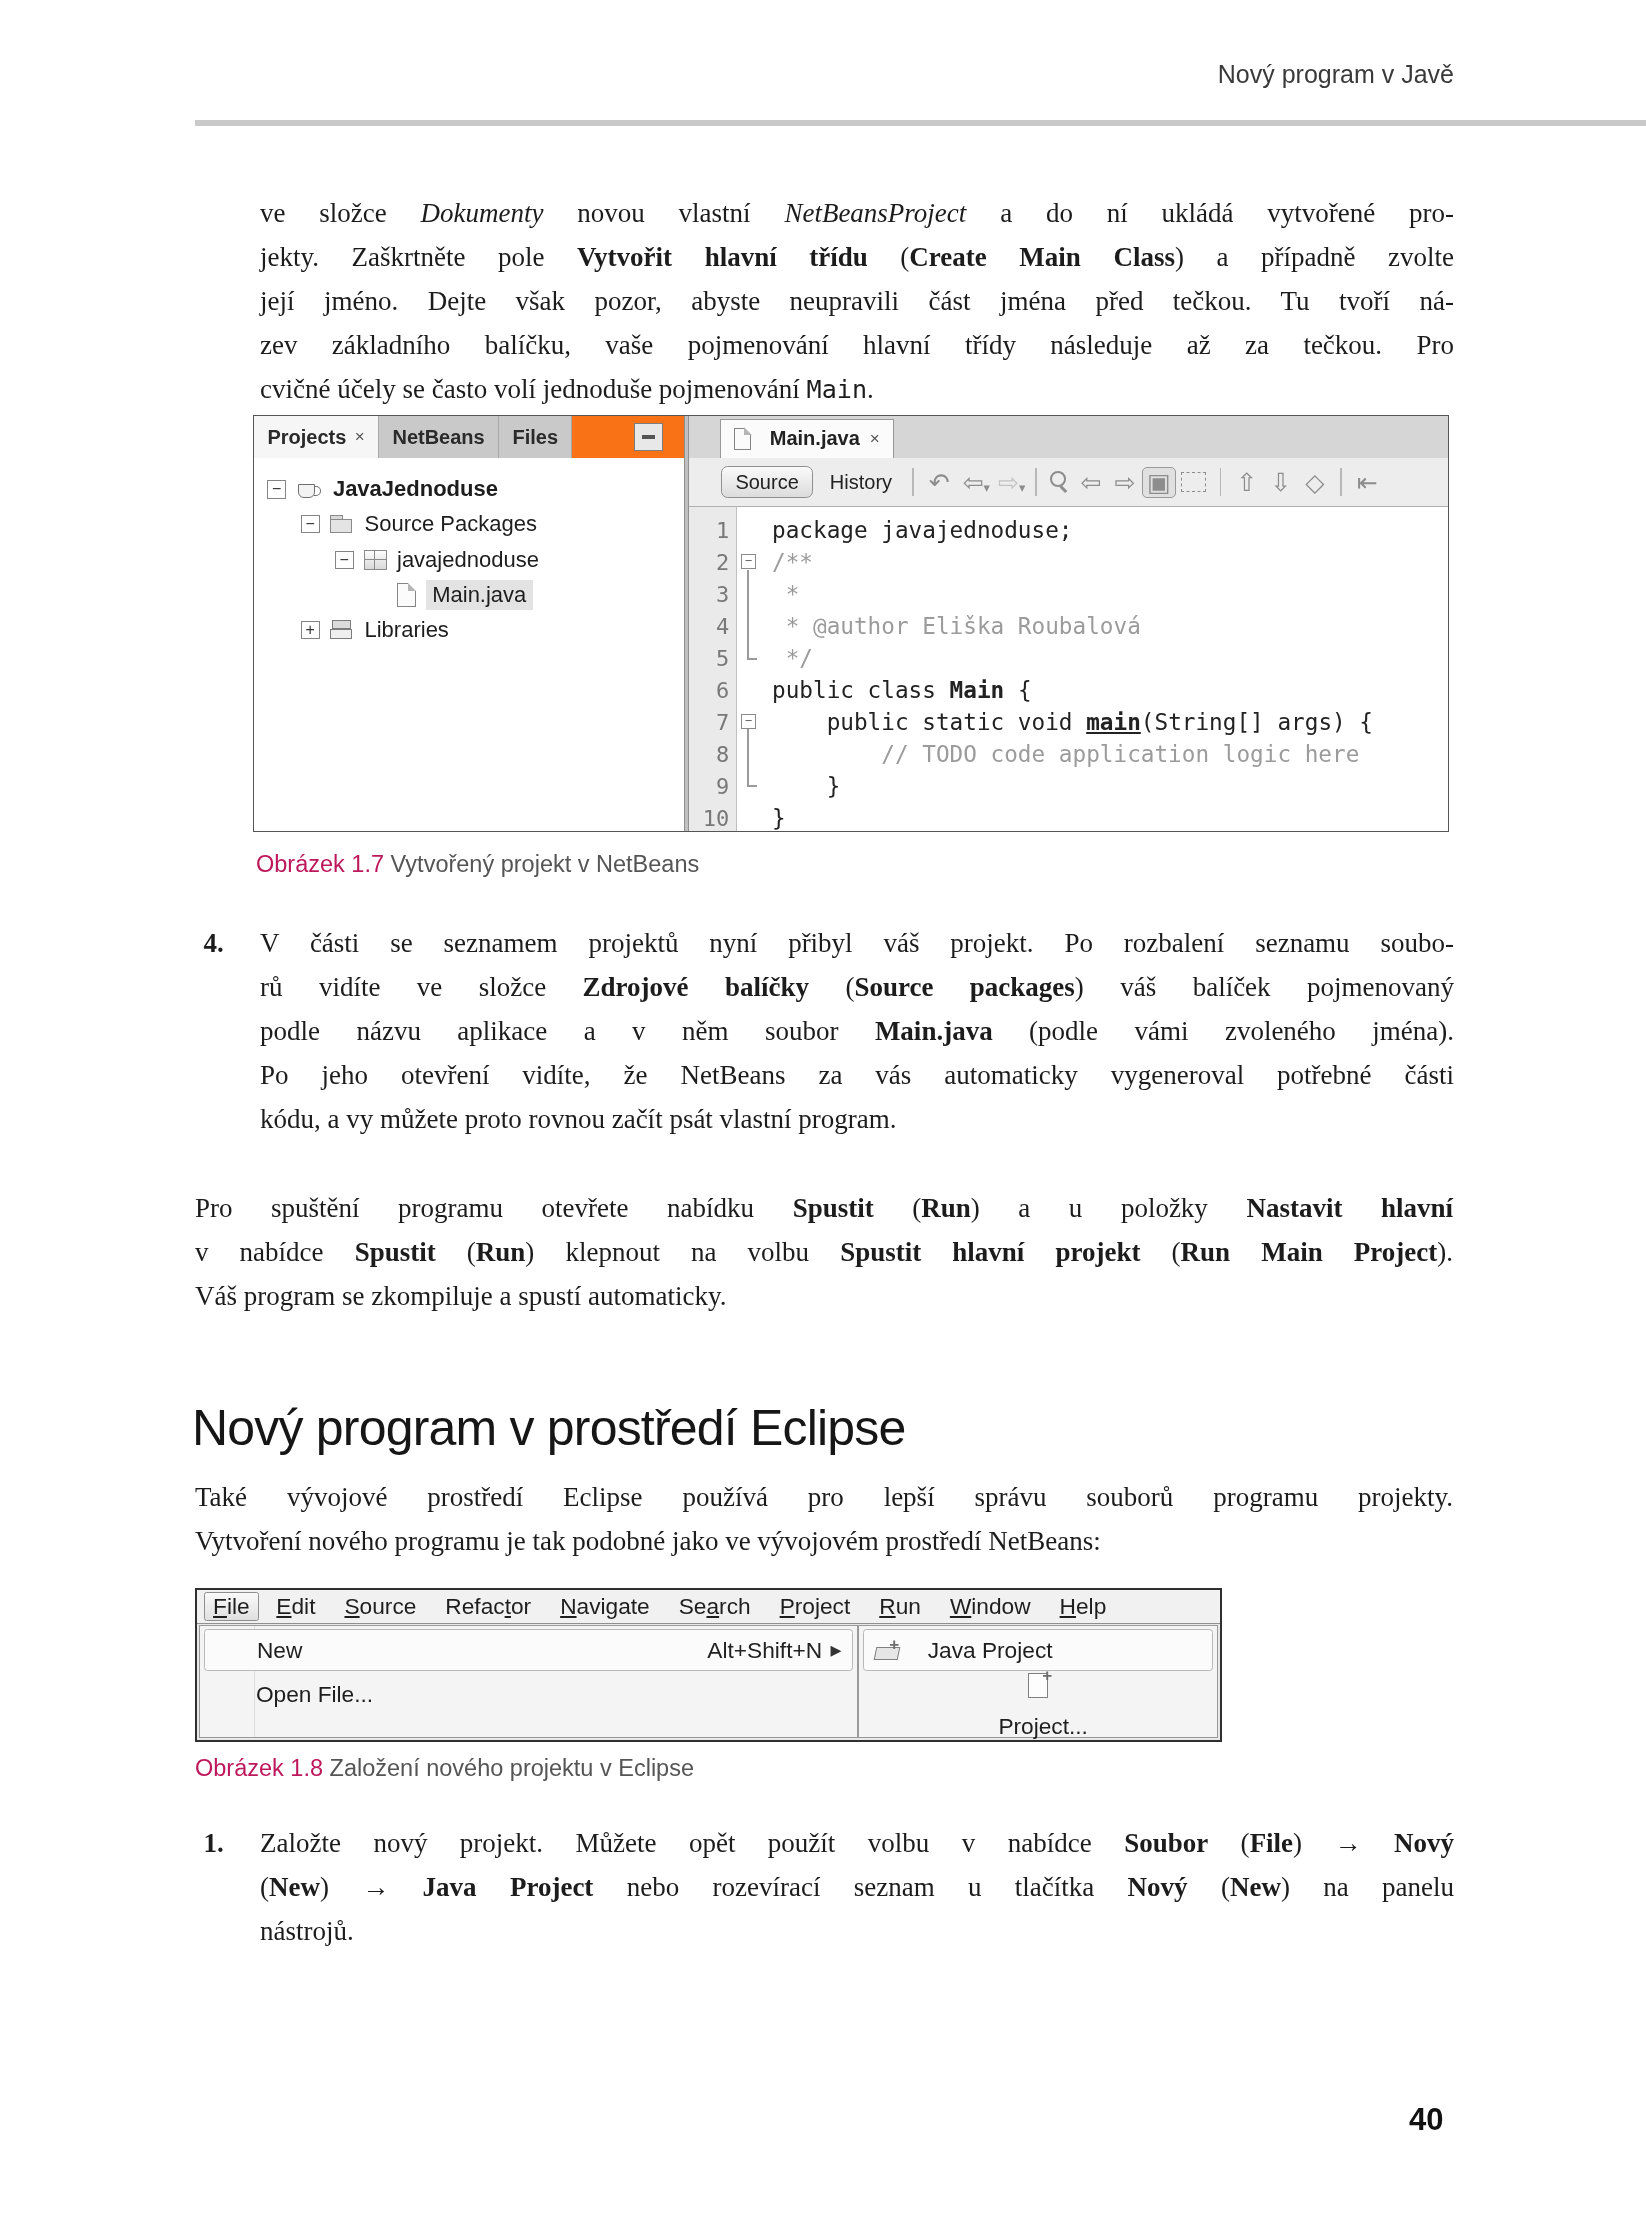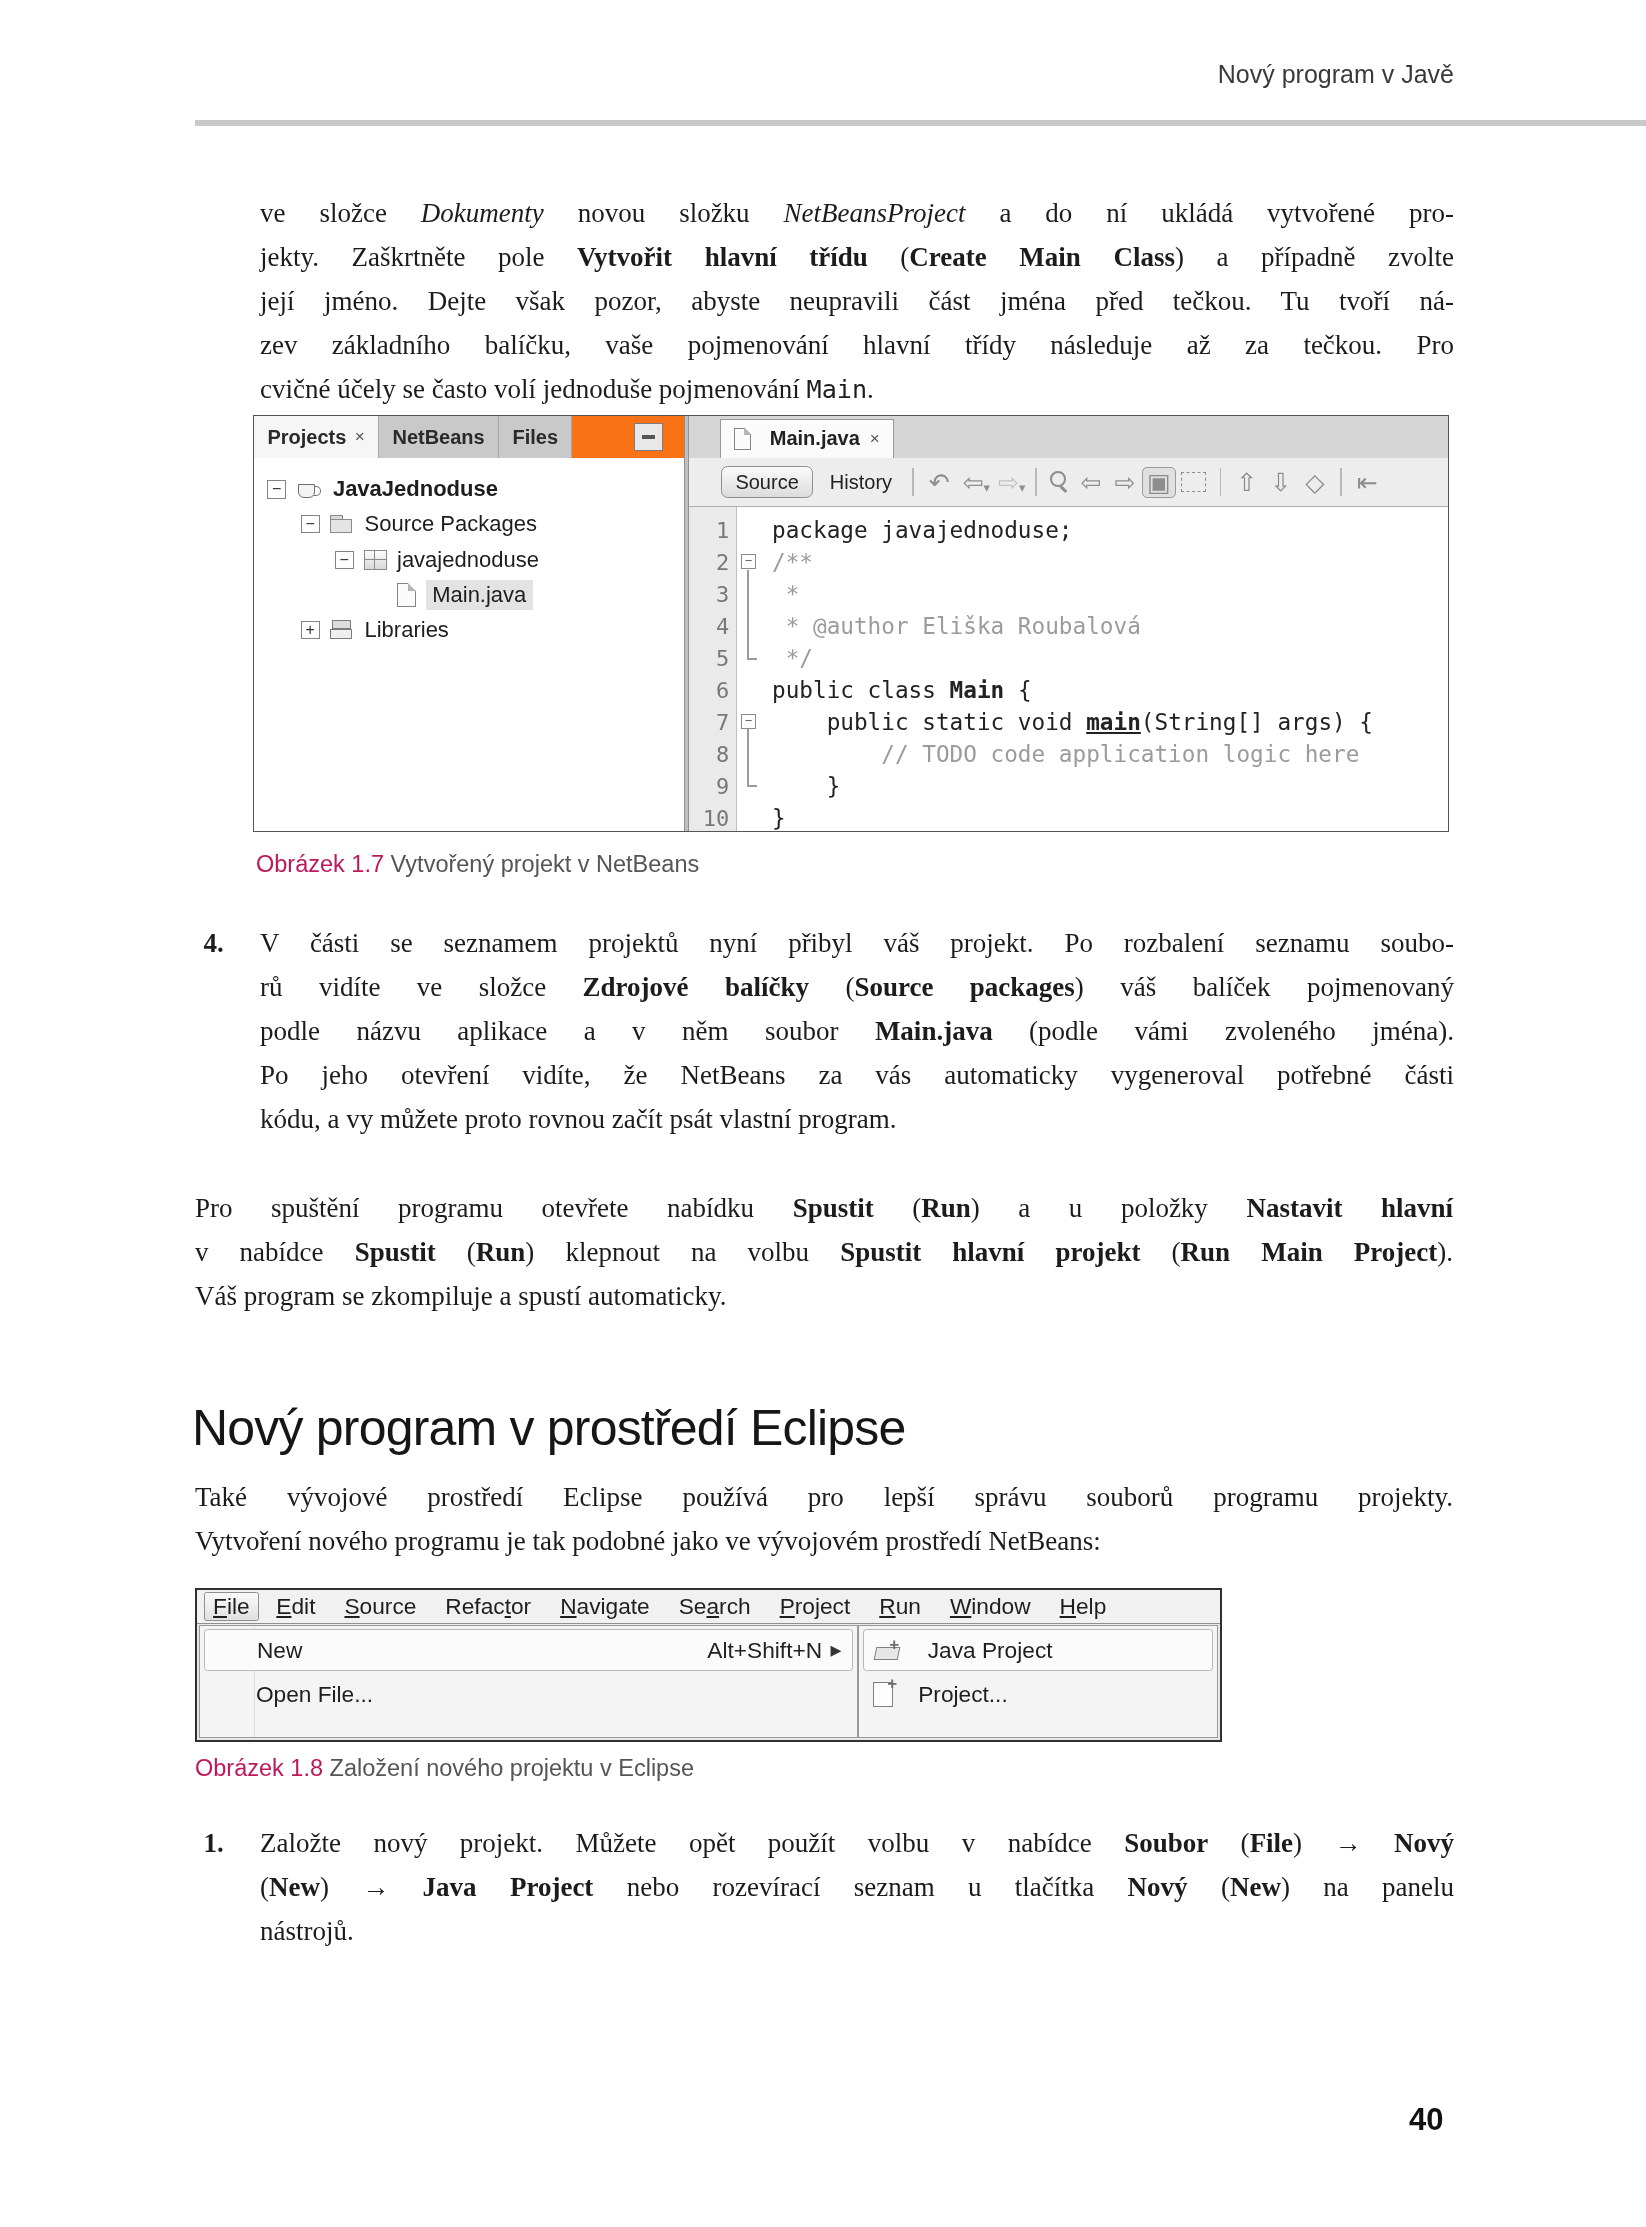--- a/index.html
+++ b/index.html
@@ -141,21 +141,21 @@
 </style>
 </head>
 <body>
 
 <div class="page">
 
   <div class="running-head">Nový program v Javě</div>
   <div class="head-rule"></div>
 
   <div class="para p-intro">
-      <div class="tline"><span>ve složce </span><span class="s-i">Dokumenty</span><span> novou složku </span><span class="s-i">NetBeansProject</span><span> a do ní ukládá vytvořené pro-</span></div>
+      <div class="tline"><span>ve složce </span><span class="s-i">Dokumenty</span><span> novou vlastní </span><span class="s-i">NetBeansProject</span><span> a do ní ukládá vytvořené pro-</span></div>
       <div class="tline"><span>jekty. Zaškrtněte pole </span><span class="s-b">Vytvořit hlavní třídu</span><span> (</span><span class="s-b">Create Main Class</span><span>) a případně zvolte</span></div>
       <div class="tline"><span>její jméno. Dejte však pozor, abyste neupravili část jména před tečkou. Tu tvoří ná-</span></div>
       <div class="tline"><span>zev základního balíčku, vaše pojmenování hlavní třídy následuje až za tečkou. Pro</span></div>
       <div class="tline last"><span>cvičné účely se často volí jednoduše pojmenování </span><span class="s-c">Main</span><span>.</span></div>
     </div>
 
   <div class="fig-nb">
     <div class="nb-tabbar">
       <div class="nb-tab active">
         <span>Projects</span>
@@ -315,21 +315,21 @@
       <div class="ec-row" style="top:47px;">
         <span class="lbl">Open File...</span>
       </div>
     </div>
 
     <div class="ec-sub">
       <div class="ec-srow hl" style="top:3.4px;">
         <span class="ic ic-jproj"></span>
         <span>Java Project</span>
       </div>
-      <div class="ec-srow" style="top:47px;">
+      <div class="ec-srow" style="top:47px;flex-direction:column;">
         <span class="ic ic-proj"></span>
         <span>Project...</span>
       </div>
     </div>
   </div>
 
   <div class="caption cap-8">
     <span class="cap-label">Obrázek 1.8</span><span> Založení nového projektu v Eclipse</span>
   </div>
 

